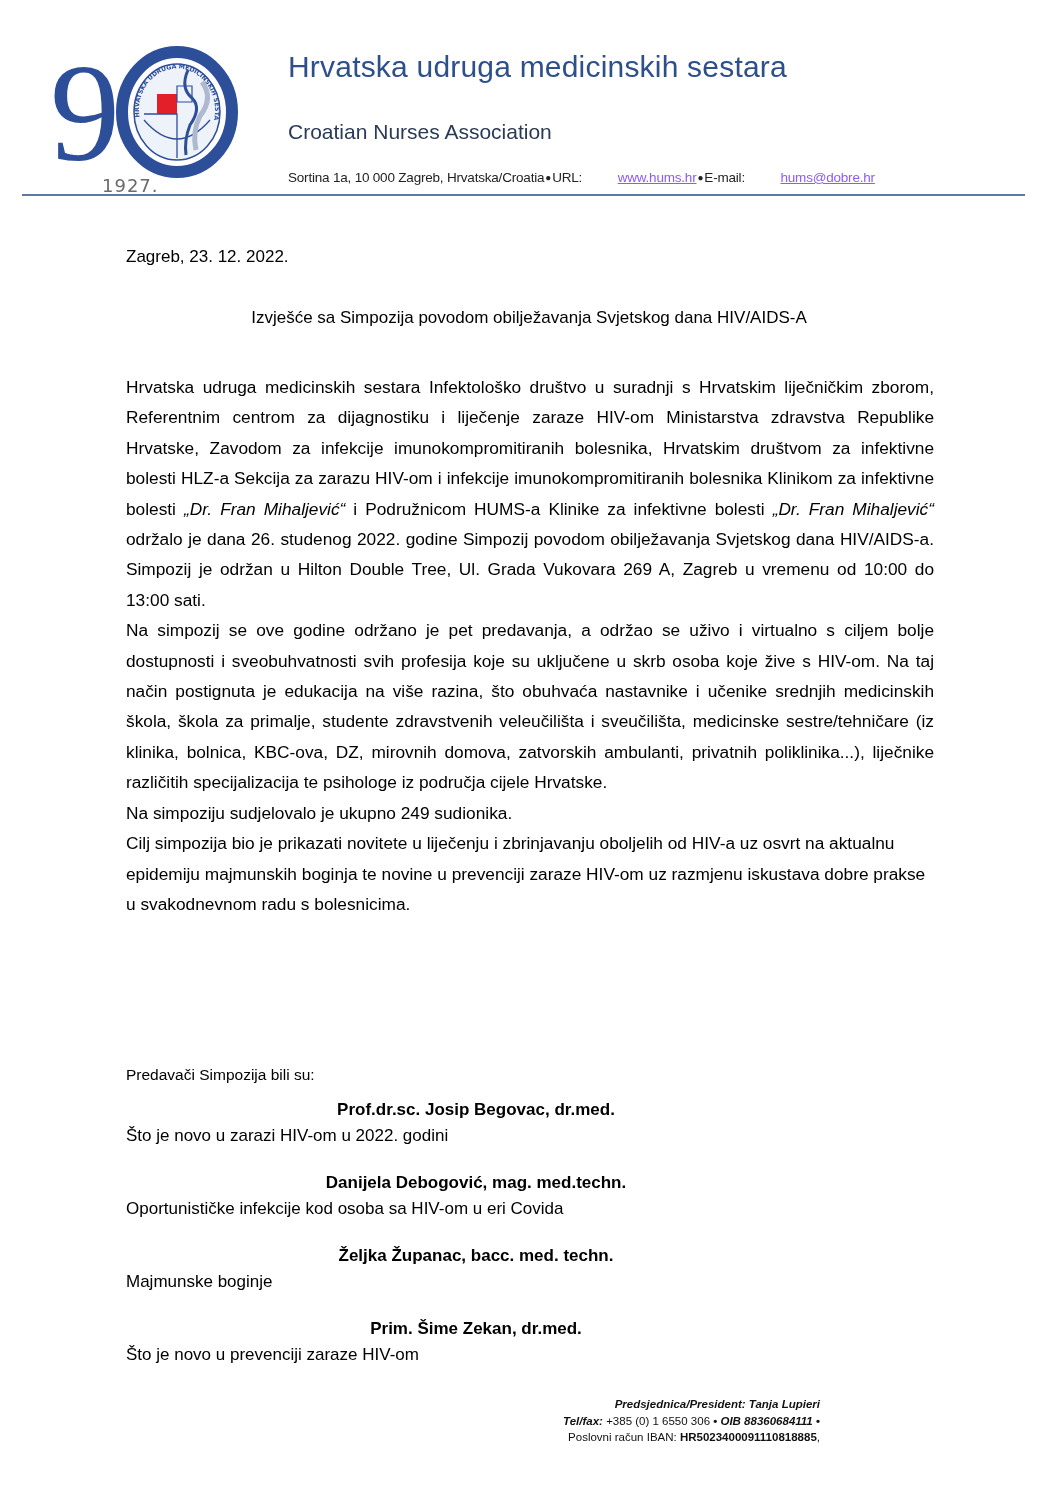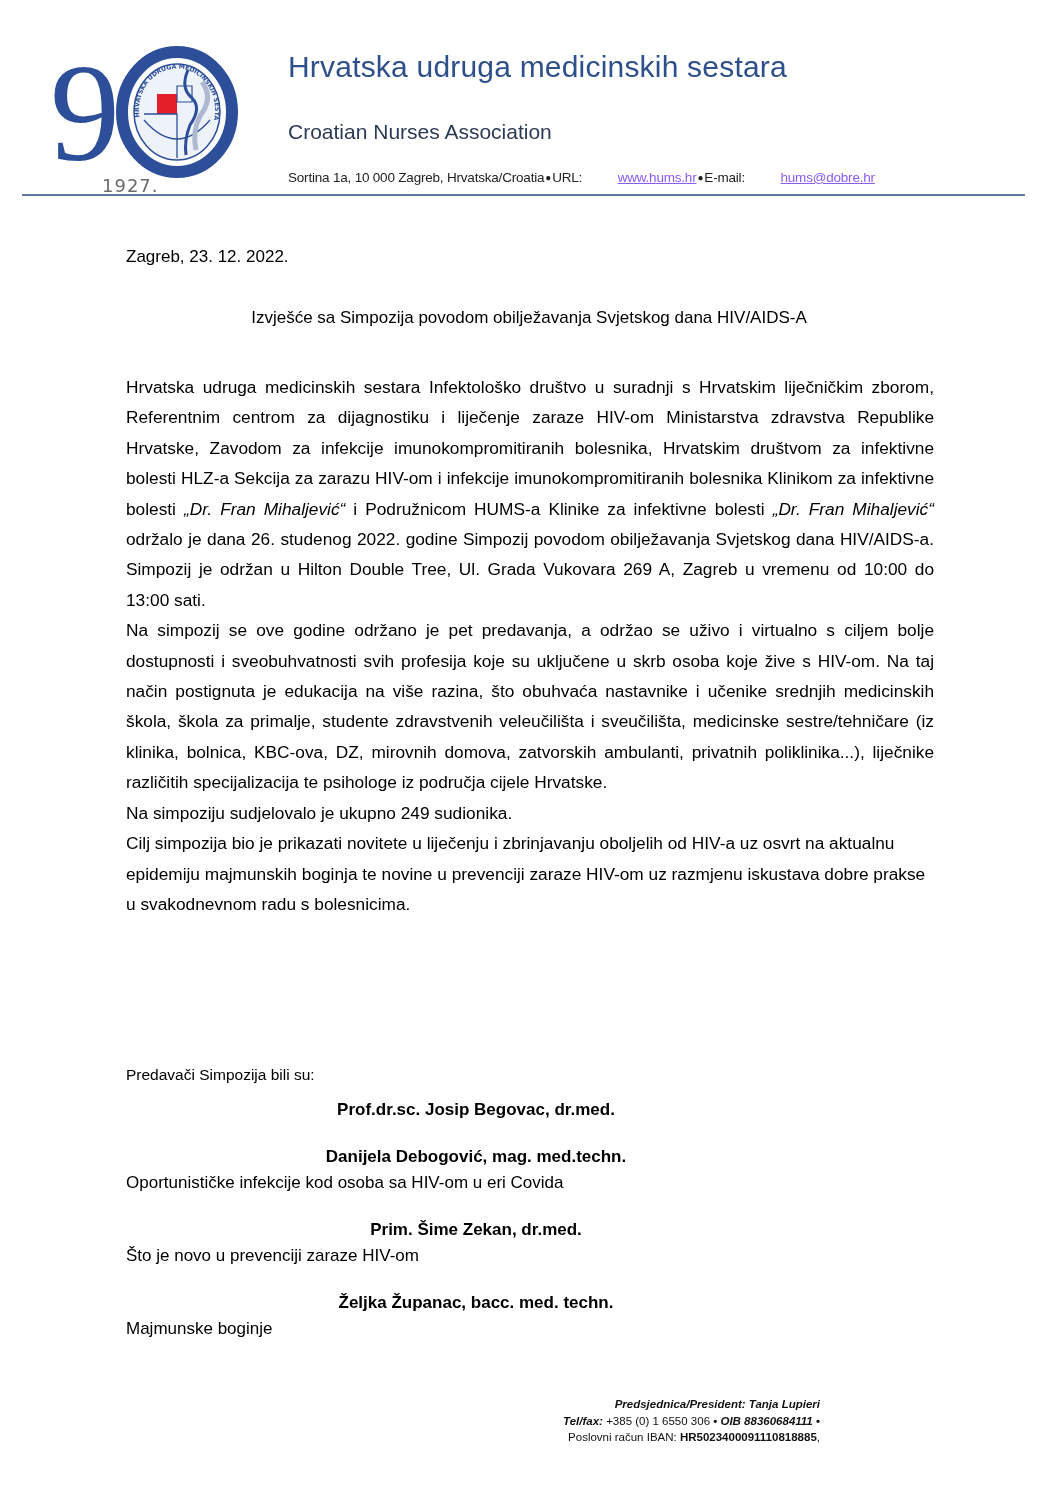--- a/index.html
+++ b/index.html
@@ -90,32 +90,33 @@
     <p><span>Hrvatska udruga medicinskih sestara Infektološko društvo u suradnji s Hrvatskim liječničkim zborom, Referentnim centrom za dijagnostiku i liječenje zaraze HIV-om Ministarstva zdravstva Republike Hrvatske, Zavodom za infekcije imunokompromitiranih bolesnika, Hrvatskim društvom za infektivne bolesti HLZ-a Sekcija za zarazu HIV-om i infekcije imunokompromitiranih bolesnika Klinikom za infektivne bolesti </span><em>„Dr. Fran Mihaljević“</em><span> i Podružnicom HUMS-a Klinike za infektivne bolesti </span><em>„Dr. Fran Mihaljević“</em><span> održalo je  dana 26. studenog 2022. godine Simpozij povodom obilježavanja Svjetskog dana HIV/AIDS-a. Simpozij je održan u Hilton Double Tree, Ul. Grada Vukovara 269 A, Zagreb u vremenu od 10:00 do 13:00 sati.</span></p>
     <p>Na simpozij se ove godine održano je pet predavanja, a održao se uživo i virtualno s ciljem bolje dostupnosti i sveobuhvatnosti svih profesija koje su uključene u skrb osoba koje žive s HIV-om. Na taj način postignuta je edukacija na više razina, što obuhvaća nastavnike i učenike srednjih medicinskih škola, škola za primalje, studente zdravstvenih veleučilišta i sveučilišta, medicinske sestre/tehničare (iz klinika, bolnica, KBC-ova, DZ, mirovnih domova, zatvorskih ambulanti, privatnih poliklinika...), liječnike različitih specijalizacija te psihologe iz područja cijele Hrvatske.</p>
     <p class="ragged">Na simpoziju sudjelovalo je ukupno 249 sudionika.</p>
     <p class="ragged">Cilj  simpozija bio je prikazati novitete u liječenju i zbrinjavanju oboljelih od HIV-a uz osvrt na aktualnu epidemiju majmunskih boginja te novine u prevenciji zaraze HIV-om uz razmjenu iskustava dobre prakse u svakodnevnom radu s  bolesnicima.</p>
   </div>
 
   <section class="speakers">
     <div class="speakers-heading">Predavači Simpozija bili su:</div>
     <div class="speaker first">
       <div class="speaker-name">Prof.dr.sc. Josip Begovac, dr.med.</div>
+      <div class="speaker-topic">Što je novo u zarazi HIV-om u 2022. godini</div>
     </div>
     <div class="speaker">
       <div class="speaker-name">Danijela Debogović, mag. med.techn.</div>
       <div class="speaker-topic">Oportunističke infekcije kod osoba sa HIV-om u eri Covida</div>
     </div>
     <div class="speaker">
+      <div class="speaker-name">Željka Županac, bacc. med. techn.</div>
+      <div class="speaker-topic">Majmunske boginje</div>
+    </div>
+    <div class="speaker">
       <div class="speaker-name">Prim. Šime Zekan, dr.med.</div>
       <div class="speaker-topic">Što je novo u prevenciji zaraze HIV-om</div>
-    </div>
-    <div class="speaker">
-      <div class="speaker-name">Željka Županac, bacc. med. techn.</div>
-      <div class="speaker-topic">Majmunske boginje</div>
     </div>
   </section>
 </main>
 
 <footer class="footer">
   <div class="bi">Predsjednica/President: Tanja Lupieri</div>
   <div><span class="bi">Tel/fax:</span><span> +385 (0) 1 6550 306 </span><span class="b">•</span> <span class="bi">OIB 88360684111</span> <span class="b">•</span></div>
   <div><span>Poslovni račun IBAN: </span><span class="b">HR5023400091110818885</span>,</div>
 </footer>
 

